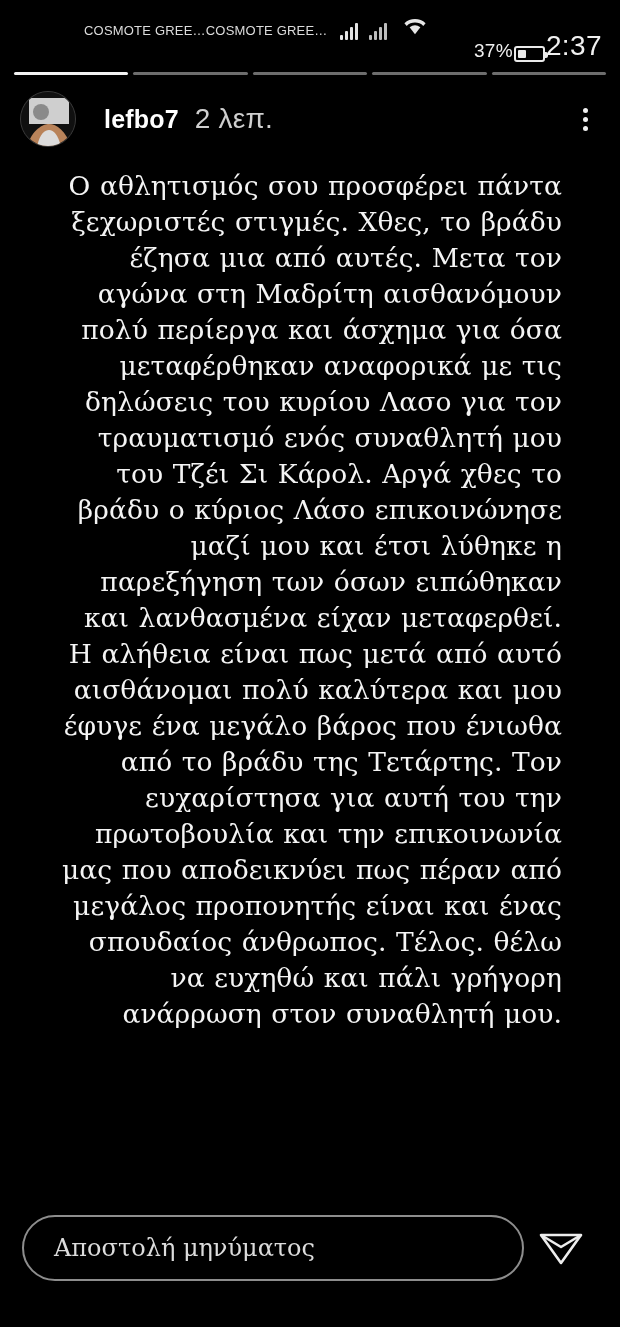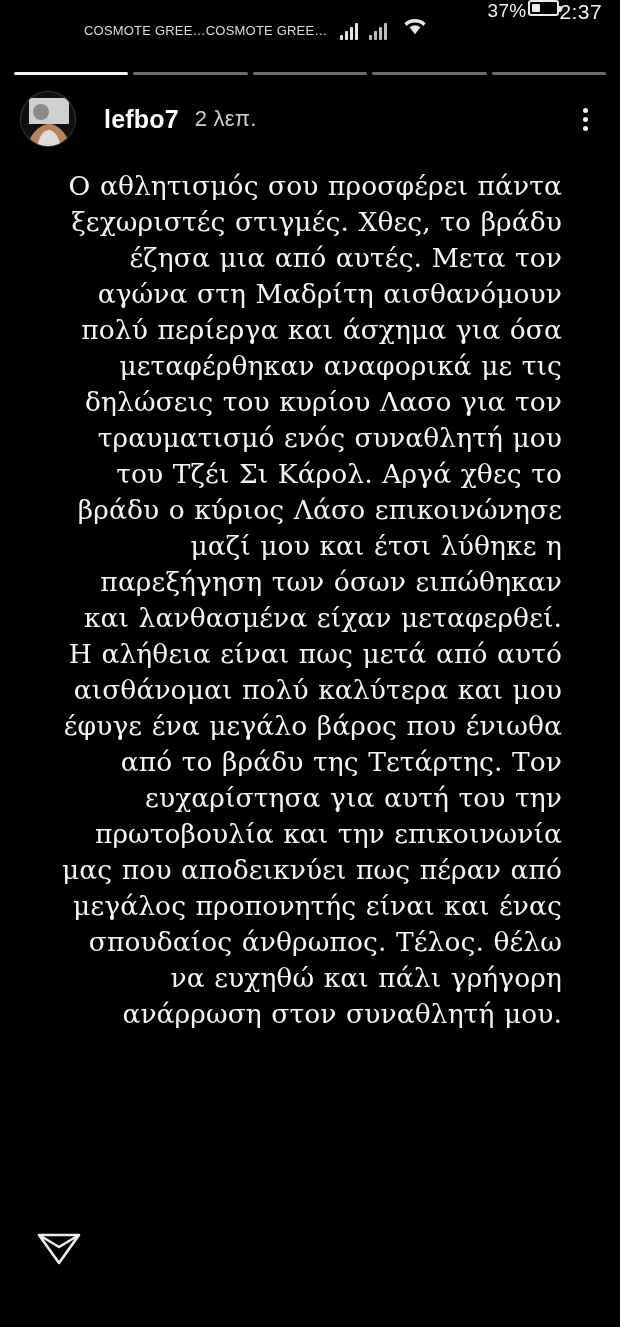--- a/index.html
+++ b/index.html
@@ -63,21 +63,21 @@
   .bars i:nth-child(4) { height: 17px; }
   .bars.dim i { background: #bdbdbd; }
   .wifi { margin-left: 4px; margin-bottom: 1px; }
 
   .status-right {
     position: absolute;
     right: 18px;
     top: 0;
     height: 62px;
     display: flex;
-    align-items: flex-start;
+    align-items: flex-end;
     gap: 1px;
     font-size: 19px;
     color: #f0f0f0;
   }
   .batt-pct { font-size: 19px; letter-spacing: .3px; }
   .batt {
     position: relative;
     width: 31px;
     height: 16px;
     border: 2px solid #eaeaea;
@@ -95,21 +95,21 @@
     height: 6px;
     background: #eaeaea;
     border-radius: 0 2px 2px 0;
   }
   .batt .fill {
     height: 100%;
     width: 37%;
     background: #eaeaea;
     border-radius: 1px;
   }
-  .clock { font-size: 21px; letter-spacing: .4px; }
+  .clock { font-size: 28px; letter-spacing: .4px; }
 
   
   .progress {
     display: flex;
     gap: 5px;
     padding: 0 14px;
     margin-top: 10px;
     height: 4px;
   }
   .progress .seg {
@@ -140,21 +140,21 @@
   .avatar svg { display: block; }
   .username {
     margin-left: 28px;
     font-size: 25px;
     font-weight: bold;
     color: #ffffff;
     letter-spacing: .2px;
   }
   .timestamp {
     margin-left: 16px;
-    font-size: 22px;
+    font-size: 28px;
     color: #cfcfcf;
     letter-spacing: .2px;
   }
   .spacer { flex: 1; }
   .more-icon {
     display: flex;
     flex-direction: column;
     gap: 4px;
     align-items: center;
     padding: 8px 10px;
@@ -282,20 +282,23 @@
         <span></span>
         <span></span>
     </div>
   </div>
 
   <div class="story-body">
     <div class="story-text">Ο αθλητισμός σου προσφέρει πάντα ξεχωριστές στιγμές. Χθες, το βράδυ έζησα μια από αυτές. Μετα τον αγώνα στη Μαδρίτη αισθανόμουν πολύ περίεργα και άσχημα για όσα μεταφέρθηκαν αναφορικά με τις δηλώσεις του κυρίου Λασο για τον τραυματισμό ενός συναθλητή μου του Τζέι Σι Κάρολ. Αργά χθες το βράδυ  ο κύριος Λάσο επικοινώνησε μαζί μου και έτσι λύθηκε η παρεξήγηση των όσων ειπώθηκαν και λανθασμένα είχαν μεταφερθεί. Η αλήθεια είναι πως μετά από αυτό αισθάνομαι πολύ καλύτερα και μου έφυγε ένα μεγάλο βάρος που ένιωθα από το βράδυ της Τετάρτης. Τον ευχαρίστησα για αυτή του την πρωτοβουλία και την επικοινωνία μας που αποδεικνύει πως πέραν από μεγάλος προπονητής είναι και ένας σπουδαίος άνθρωπος. Τέλος. θέλω να ευχηθώ και πάλι γρήγορη ανάρρωση στον συναθλητή μου.</div>
   </div>
 
   <div class="bottom">
+    <div class="msg-input">
+      <span class="msg-placeholder">Αποστολή μηνύματος</span>
+    </div>
     <div class="send-icon">
       <svg width="46" height="42" viewBox="0 0 46 42">
         <path d="M3 8 L43 8 L23 36 Z" fill="none" stroke="#ededed" stroke-width="2.6" stroke-linejoin="round"></path>
         <path d="M3 8 L23 20 L43 8" fill="none" stroke="#ededed" stroke-width="2.6" stroke-linejoin="round"></path>
       </svg>
     </div>
   </div>
 
 </div>
 

